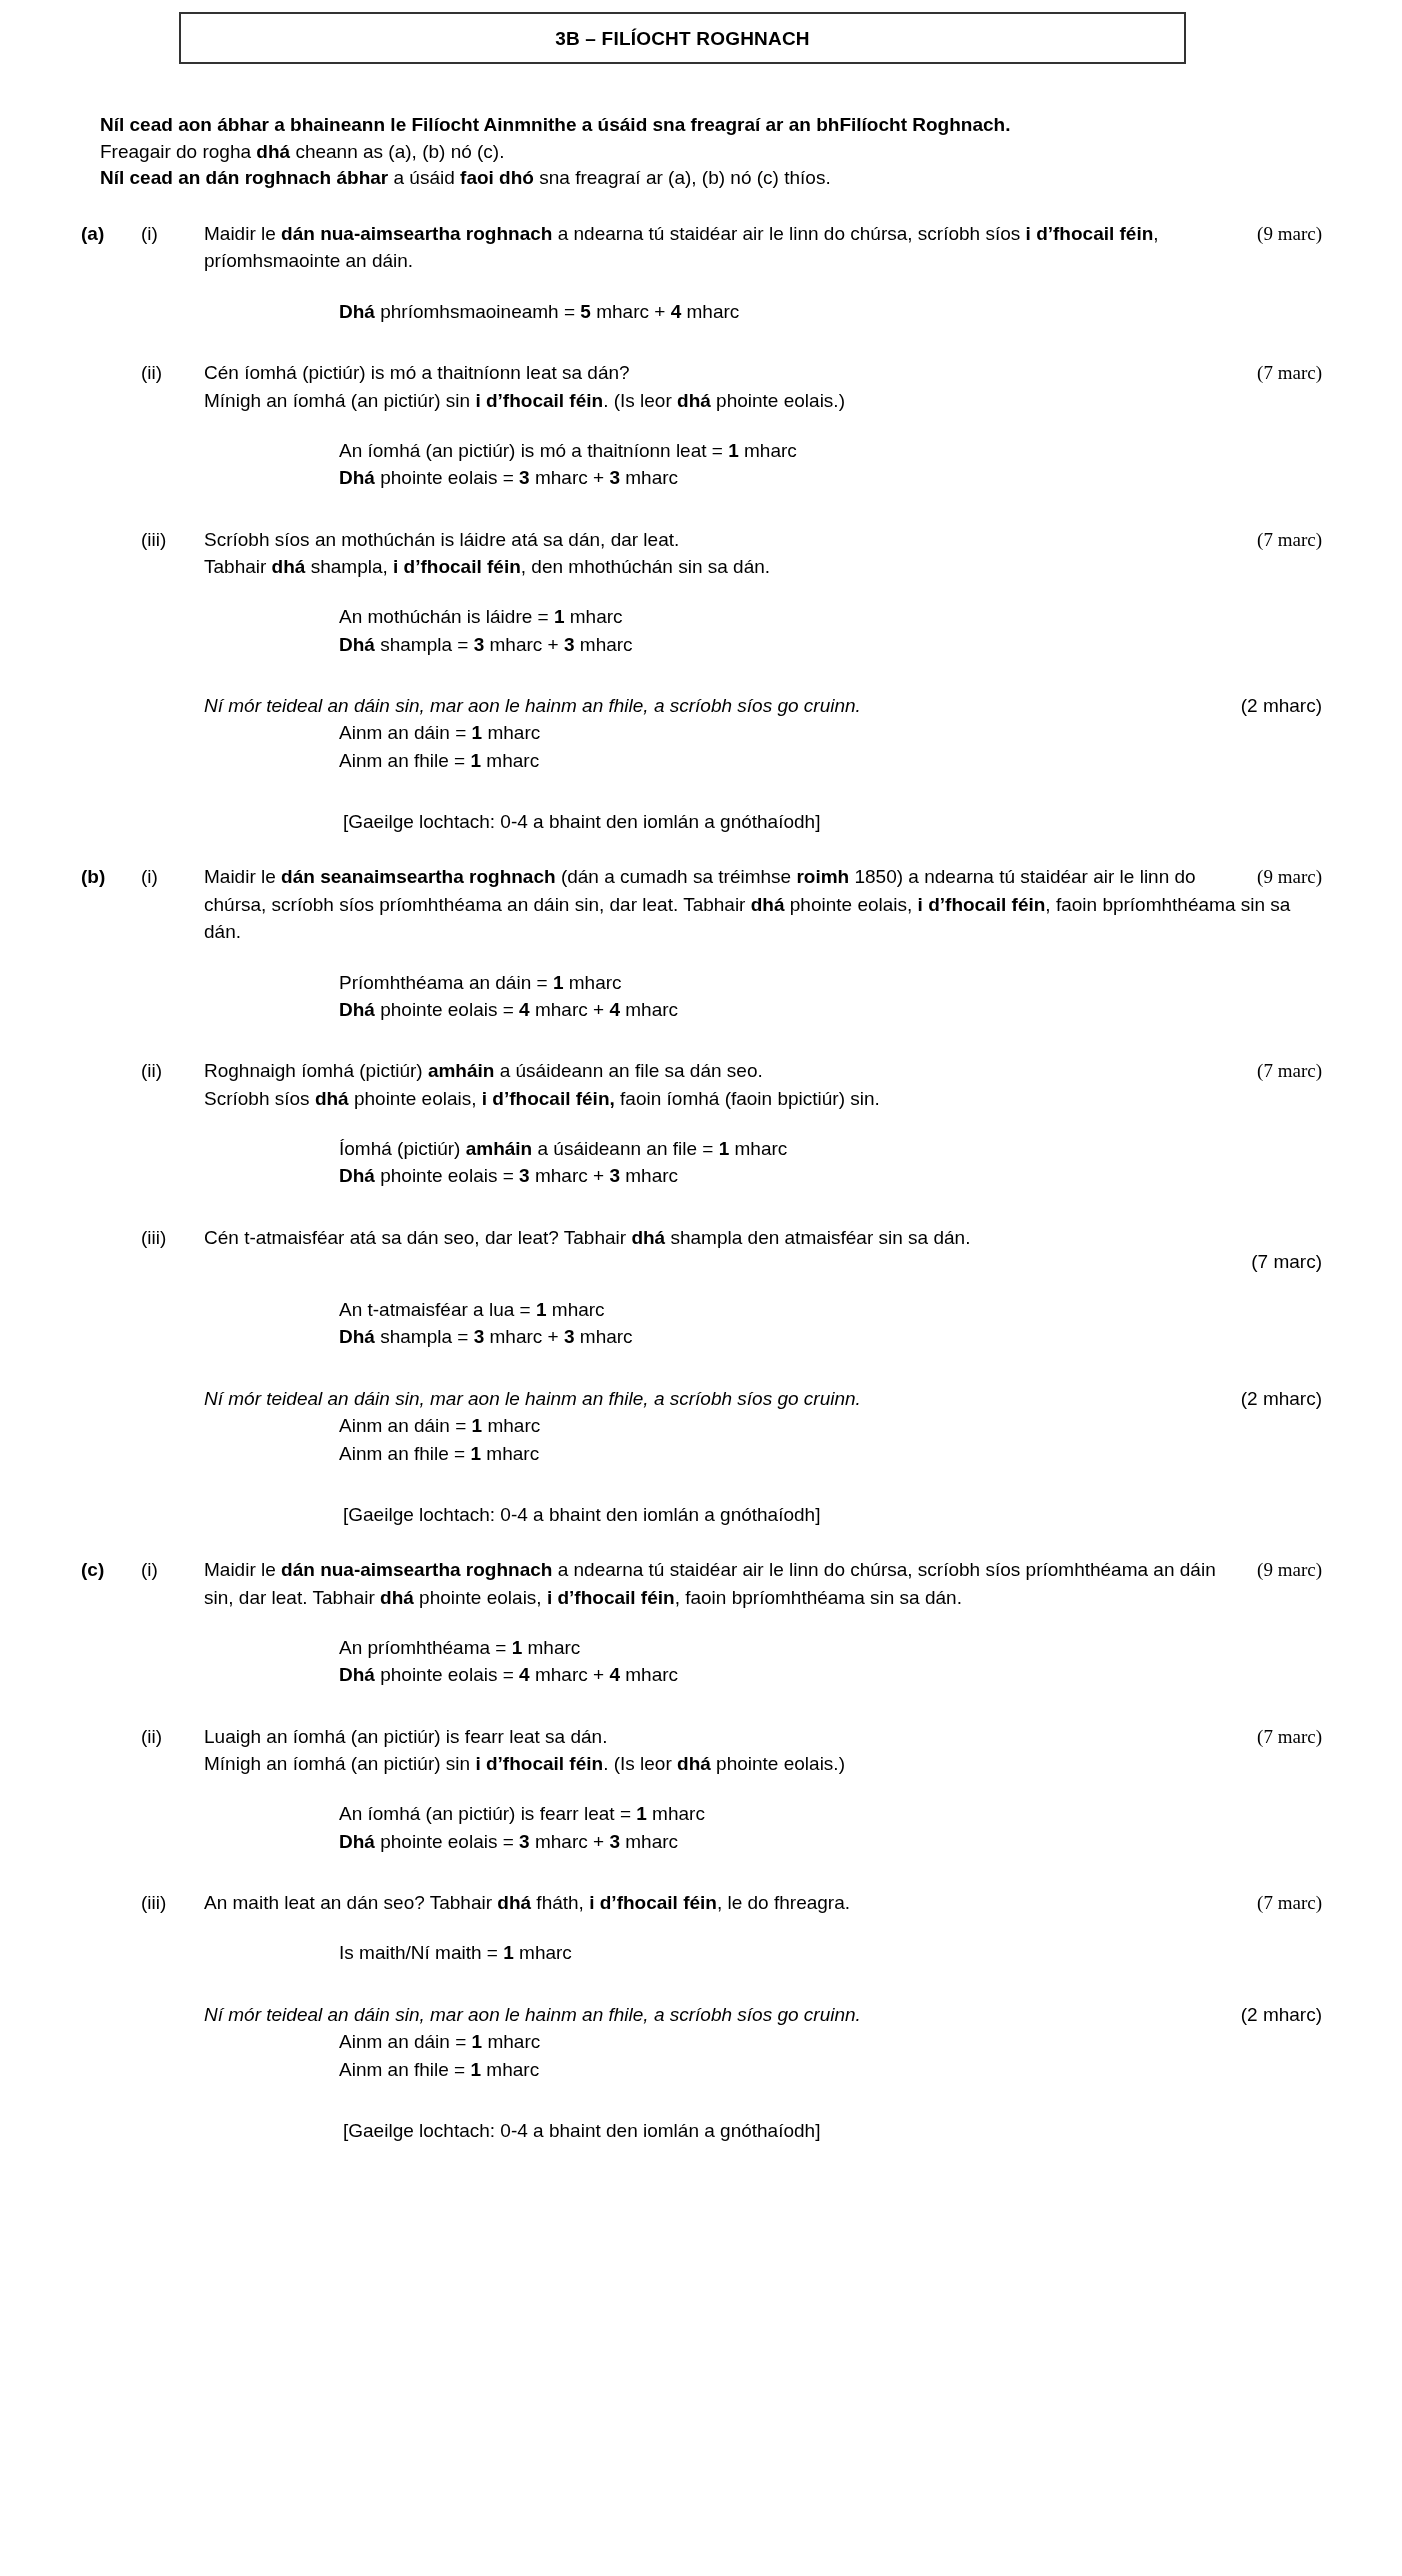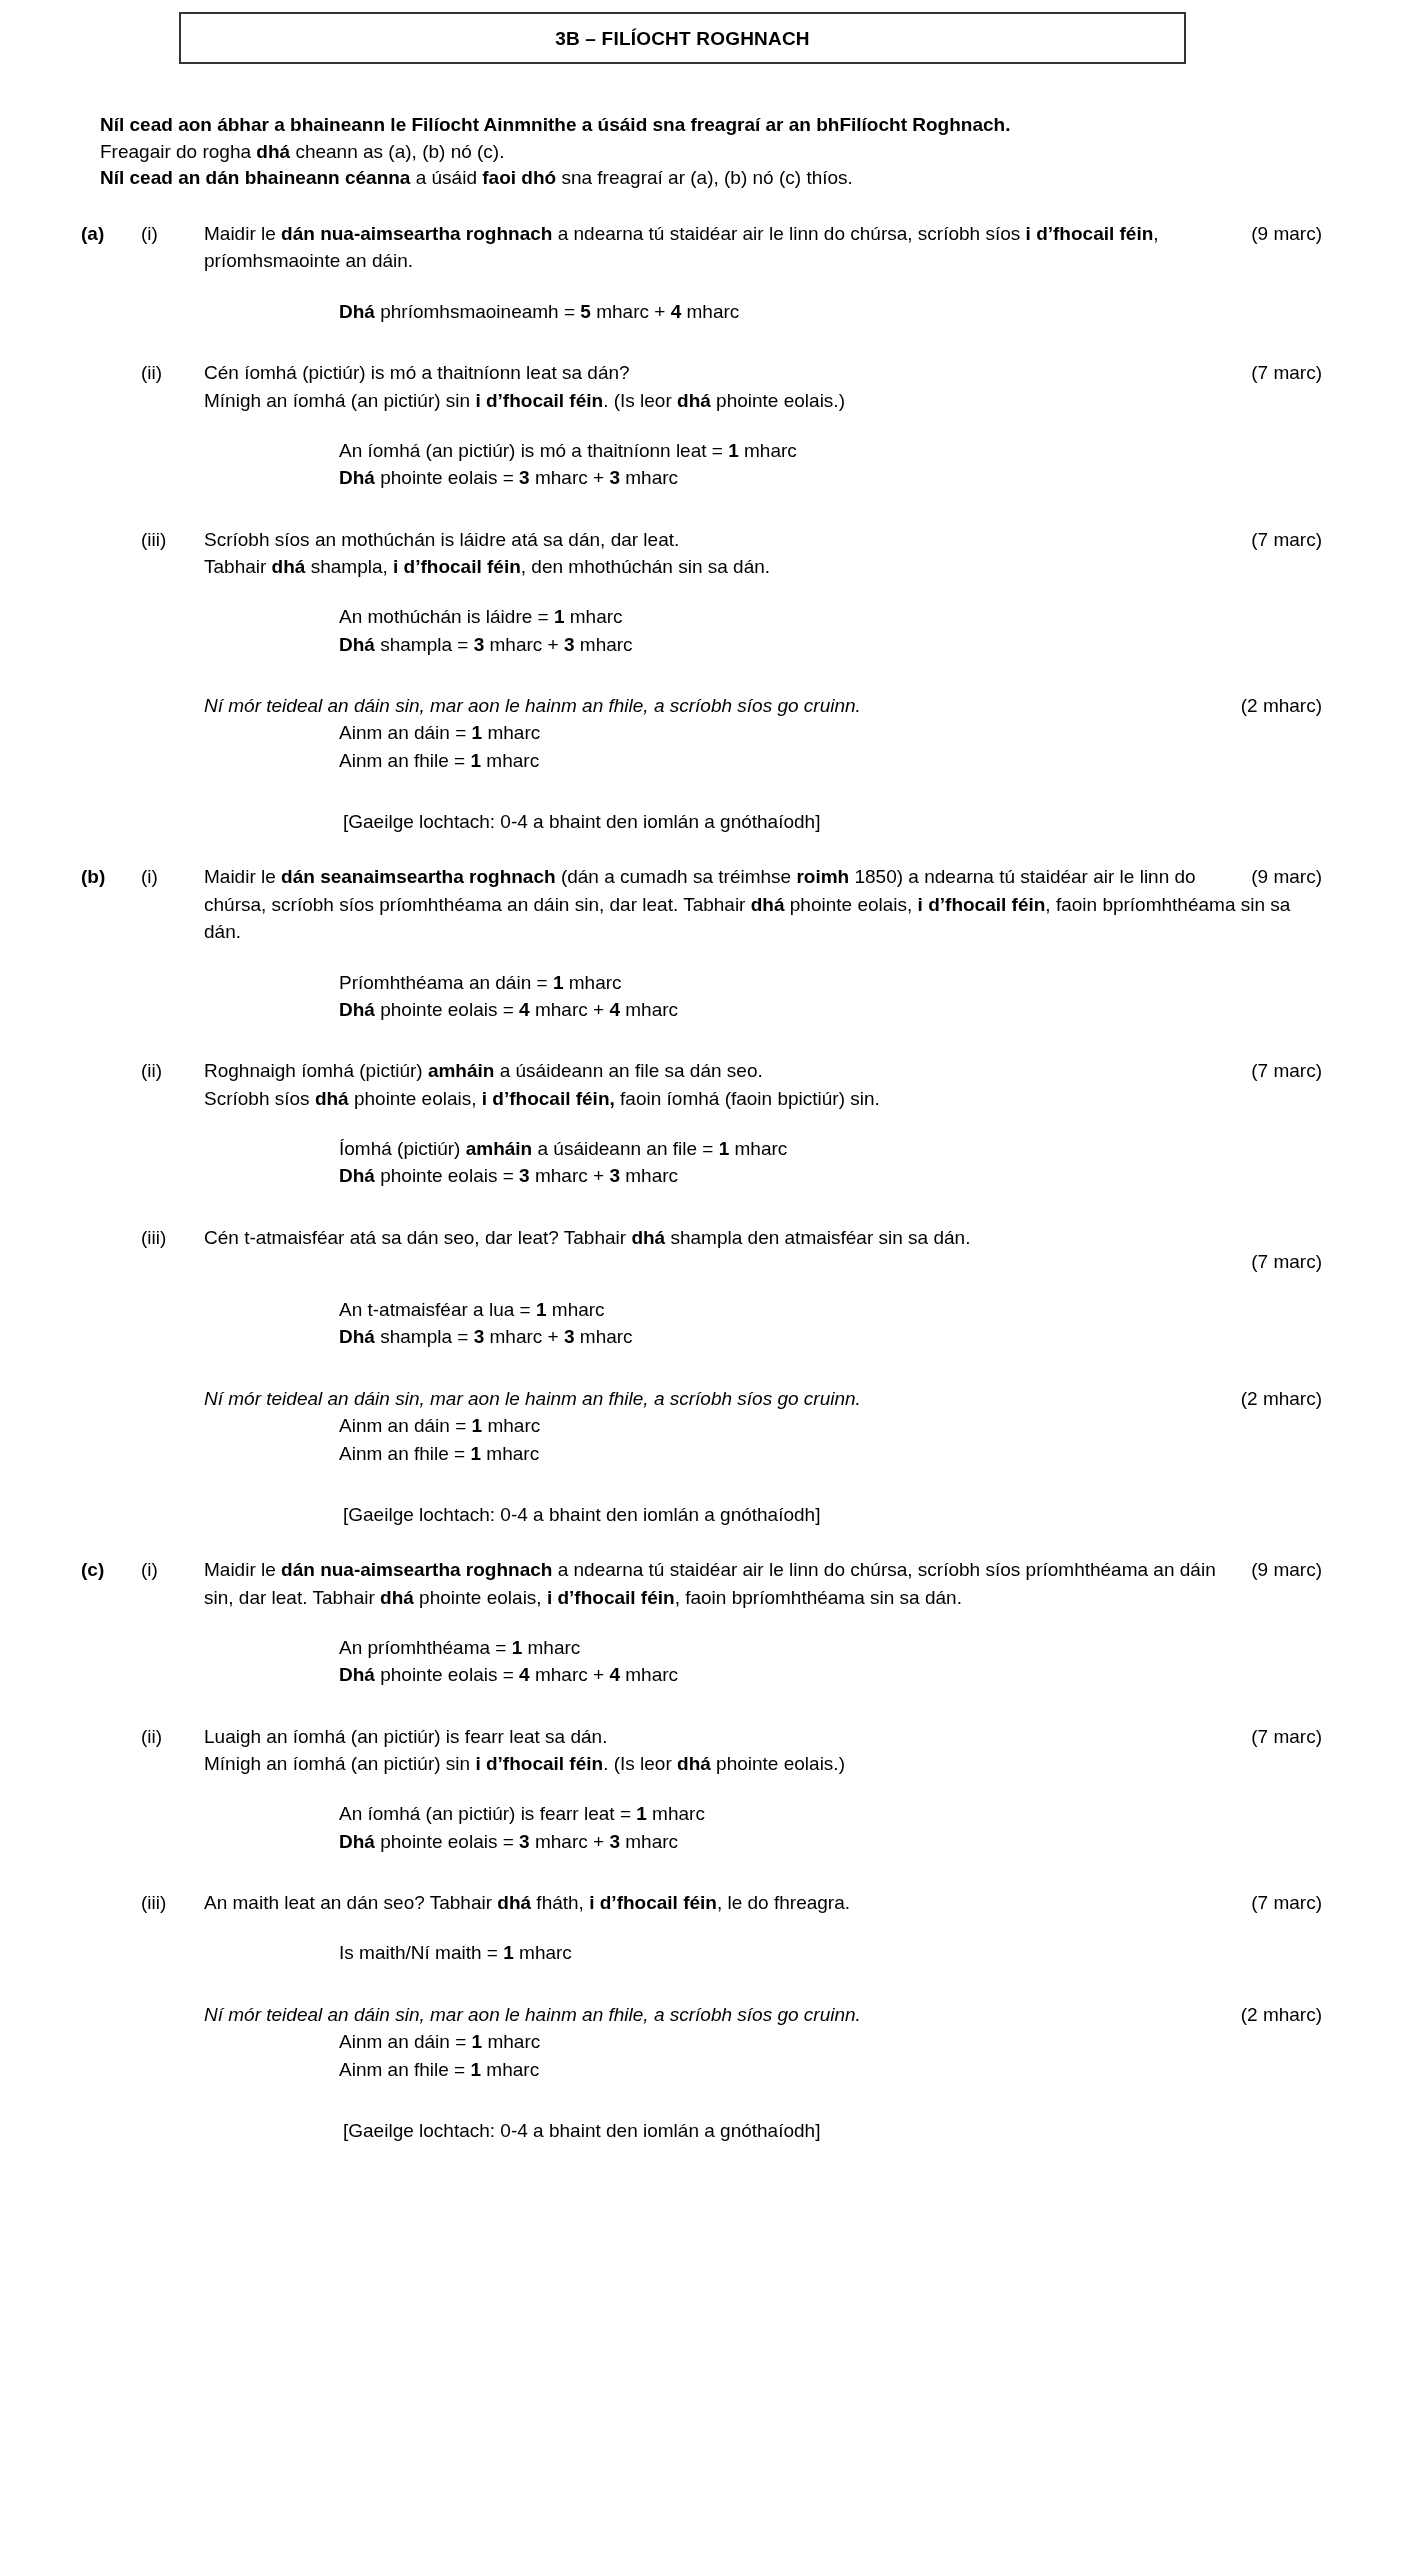--- a/index.html
+++ b/index.html
@@ -82,20 +82,21 @@
     flex: 1 1 auto;
     font-size: 19px;
     line-height: 1.44;
     position: relative;
   }
   .marks {
     float: right;
     font-size: 19px;
     margin-left: 17px;
     white-space: nowrap;
+    font-family: Liberation Serif, serif;
   }
   .marks-line {
     text-align: right;
     font-size: 19px;
     padding-right: 0;
   }
 
   
   .detail {
     padding-left: 339px;
@@ -145,21 +146,21 @@
   </div>
 
   <div class="intro">
     <div class="line">
       <b>Níl cead aon ábhar a bhaineann le Filíocht Ainmnithe a úsáid sna freagraí ar an bhFilíocht Roghnach.</b>
     </div>
     <div class="line">
       <span>Freagair do rogha </span><b>dhá</b><span> cheann as (a), (b) nó (c).</span>
     </div>
     <div class="line">
-      <b>Níl cead an dán bhaineann céanna</b><span> a úsáid </span><b>faoi dhó</b><span> sna freagraí ar (a), (b) nó (c) thíos.</span>
+      <b>Níl cead an dán roghnach ábhar</b><span> a úsáid </span><b>faoi dhó</b><span> sna freagraí ar (a), (b) nó (c) thíos.</span>
     </div>
   </div>
 
   <div id="sections-root">
       <div class="section">
         <div class="q-row">
           <div class="col-letter">(a)</div>
           <div class="col-roman">(i)</div>
           <div class="col-body"><span class="marks">(9 marc)</span><span>Maidir le </span><b>dán nua-aimseartha roghnach</b><span> a ndearna tú staidéar air le linn do chúrsa, scríobh síos </span><b>i d’fhocail féin</b><span>, príomhsmaointe an dáin.</span></div>
         </div>

